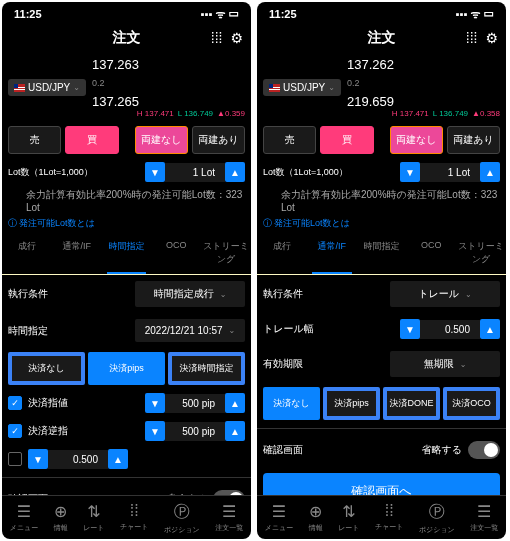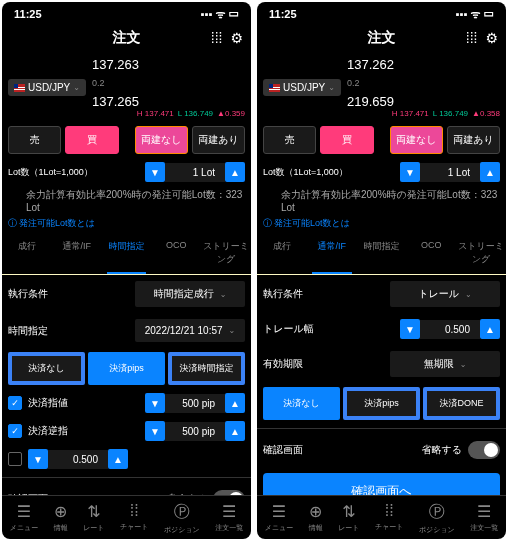--- a/index.html
+++ b/index.html
@@ -295,20 +295,21 @@
       <span class="form-label">有効期限</span>
       <div class="select-box">
           <span>無期限</span>
           <span class="chev">⌄</span>
         </div>
     </div>
     <div class="seg-row">
       <div class="seg active">決済なし</div>
       <div class="seg">決済pips</div>
       <div class="seg">決済DONE</div>
+      <div class="seg">決済OCO</div>
     </div>
     <div class="divider"></div>
     <div class="toggle-row">
       <span class="toggle-label">確認画面</span>
       <span class="toggle-text">省略する</span>
       <div class="switch"></div>
     </div>
     <div class="confirm-btn">確認画面へ</div>
   </div>
 

